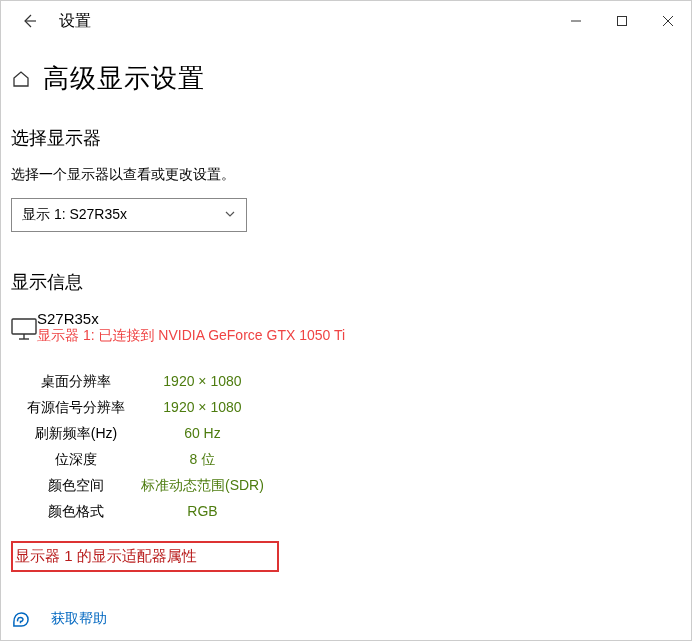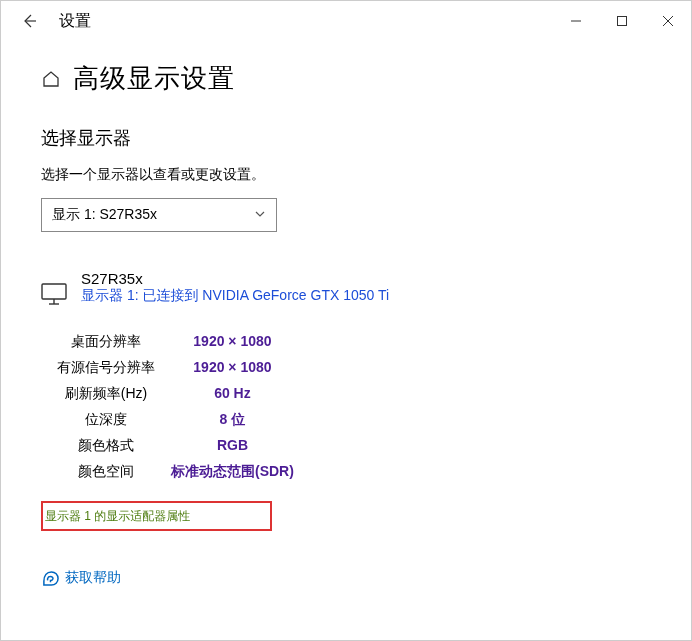--- a/index.html
+++ b/index.html
@@ -29,21 +29,21 @@
   .win-controls {
     margin-left: auto;
     display: flex;
   }
   .win-btn {
     width: 46px; height: 40px;
     display: flex; align-items: center; justify-content: center;
     font-size: 14px; cursor: pointer;
   }
   .win-btn svg { width: 10px; height: 10px; }
-  .content { padding: 12px 26px 0 40px; }
+  .content { padding: 12px 26px 0 10px; }
   .header {
     display: flex; align-items: center;
     margin-top: 8px; margin-bottom: 30px;
   }
   .home-icon {
     width: 20px; height: 20px;
     display:flex; align-items:center; justify-content:center;
     margin-right: 12px;
   }
   .page-title { font-size: 26px; font-weight: 400; letter-spacing: 1px; }
@@ -52,45 +52,45 @@
   .dropdown {
     border: 1px solid #888;
     width: 236px; height: 34px;
     display: flex; align-items: center;
     padding: 0 10px;
     cursor: pointer;
     margin-bottom: 38px;
     justify-content: space-between;
   }
   .dropdown .chev { font-size: 12px; color: #555; }
-  .monitor-row { display: flex; align-items: flex-end; gap: 14px; margin-bottom: 24px; }
+  .monitor-row { display: flex; align-items: center; margin-bottom: 24px; }
   .monitor-icon {
     width: 26px; height: 22px;
     margin-top: 2px;
   }
   .monitor-name { font-size: 15px; }
-  .monitor-conn { font-size: 14px; color: #1d4ed8; }
+  .monitor-conn { font-size: 14px; color: #ef4444; }
   .info-table { border-collapse: collapse; margin-bottom: 14px; }
   .info-table td { padding: 4px 0; vertical-align: top; text-align: center; }
   .info-table td.label { width: 130px; }
-  .info-table td.val { color: #4c1d95; font-weight: bold; }
+  .info-table td.val { color: #4d7c0f; }
   .adapter-link {
-    color: #4d7c0f; font-size: 12px;
+    color: #b91c1c; font-size: 15px;
     cursor: pointer;
     display: inline-block;
   }
   .red-box {
     border: 2px solid #d33;
     padding: 4px 80px 4px 2px;
     margin-top: 2px;
     display: inline-block;
   }
   .help-links { margin-top: 38px; }
   .help-link {
-    display: flex; align-items: flex-start; gap: 6px;
+    display: flex; align-items: flex-start; gap: 22px;
     color: #0067c0; font-size: 14px;
     margin-bottom: 29px; cursor: pointer;
   }
   .help-link .icon { width: 18px; height: 18px; display:flex; align-items:center; justify-content:center; }
   .help-link .icon svg { width: 17px; height: 17px; }
   
 </style>
 </head>
 <body>
 
@@ -136,20 +136,21 @@
   <div class="section-desc">选择一个显示器以查看或更改设置。</div>
   <div class="dropdown">
     <span>显示 1: S27R35x</span>
     <span class="chev">
       <svg viewBox="0 0 12 12" width="12" height="12" fill="none" stroke="#555" stroke-width="1.2">
           <path d="M2 4 L6 8 L10 4"></path>
         </svg>
     </span>
   </div>
 
+  <div class="section-title">显示信息</div>
 
   <div class="monitor-row">
     <div class="monitor-icon">
       <svg viewBox="0 0 26 22" fill="none" stroke="#333" stroke-width="1.4">
         <rect x="1" y="1" width="24" height="15" rx="1"></rect>
         <line x1="8" y1="21" x2="18" y2="21"></line>
         <line x1="13" y1="16" x2="13" y2="21"></line>
       </svg>
     </div>
     <div>
@@ -170,26 +171,26 @@
         </tr>
         <tr>
           <td class="label">刷新频率(Hz)</td>
           <td class="val">60 Hz</td>
         </tr>
         <tr>
           <td class="label">位深度</td>
           <td class="val">8 位</td>
         </tr>
         <tr>
+          <td class="label">颜色空间</td>
+          <td class="val">标准动态范围(SDR)</td>
+        </tr>
+        <tr>
           <td class="label">颜色格式</td>
           <td class="val">RGB</td>
-        </tr>
-        <tr>
-          <td class="label">颜色空间</td>
-          <td class="val">标准动态范围(SDR)</td>
         </tr>
       </tbody>
   </table>
 
   <span class="red-box">
     <span class="adapter-link">显示器 1 的显示适配器属性</span>
   </span>
 
   <div class="help-links">
     <div class="help-link">

